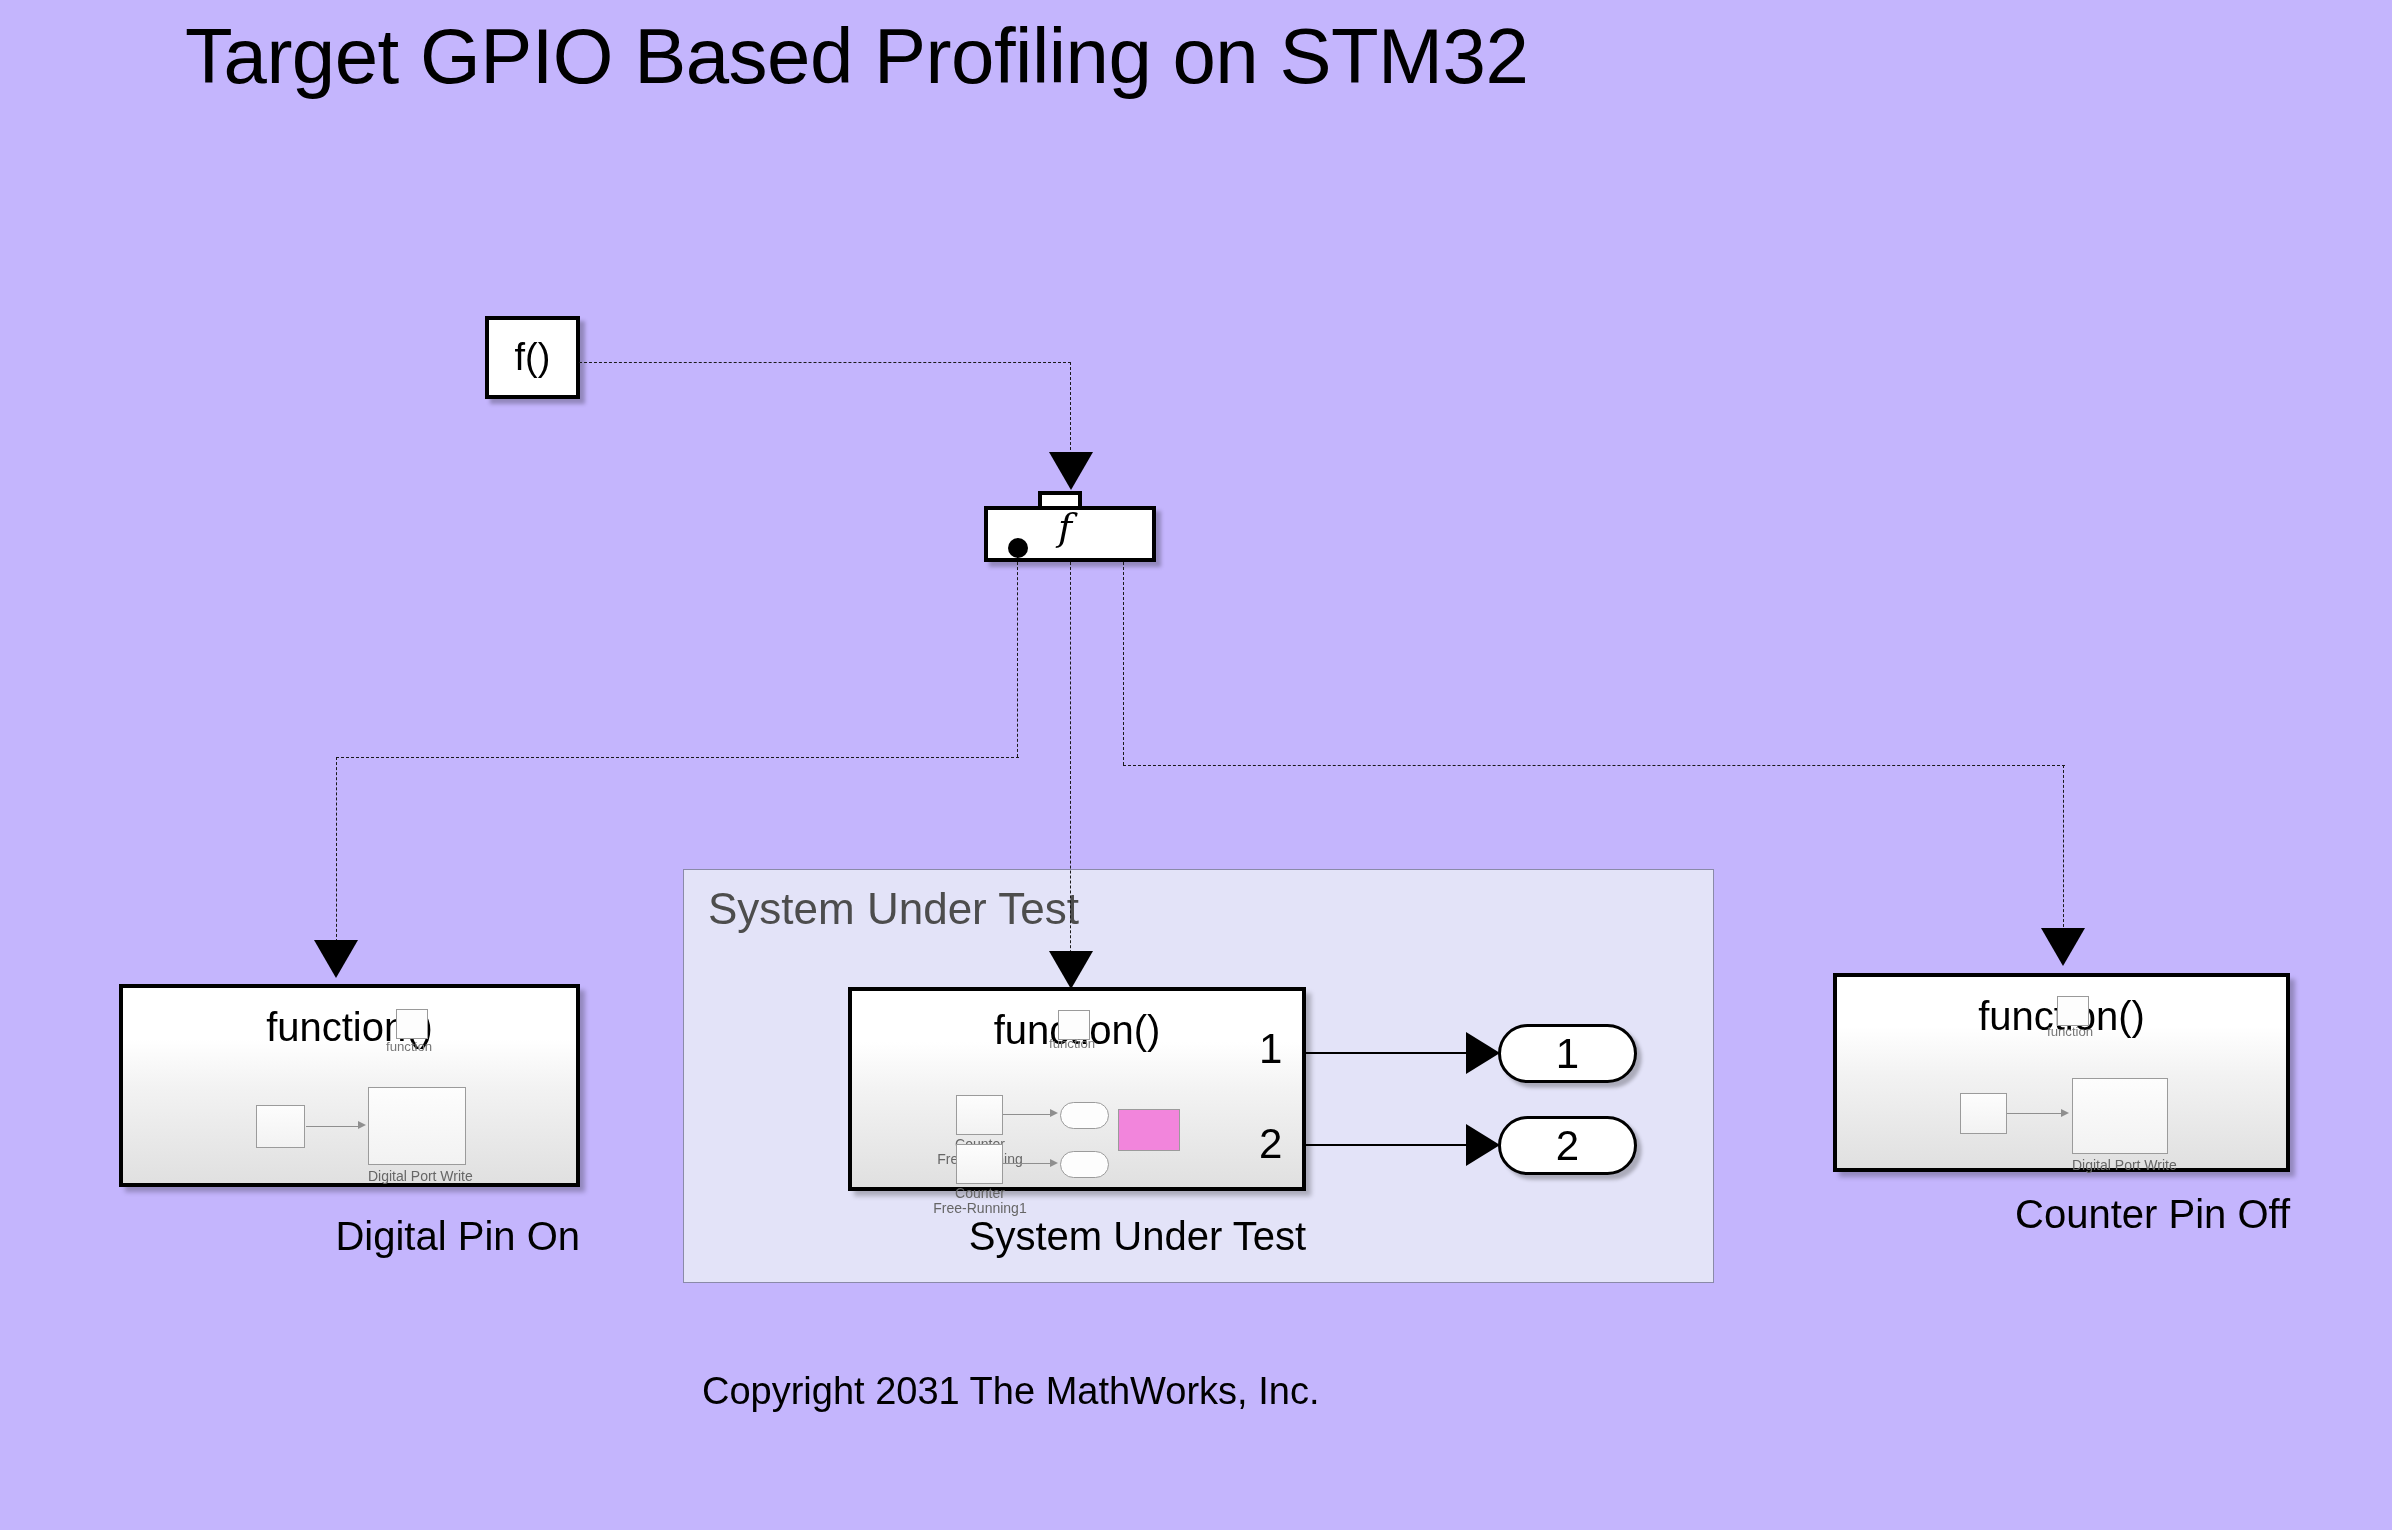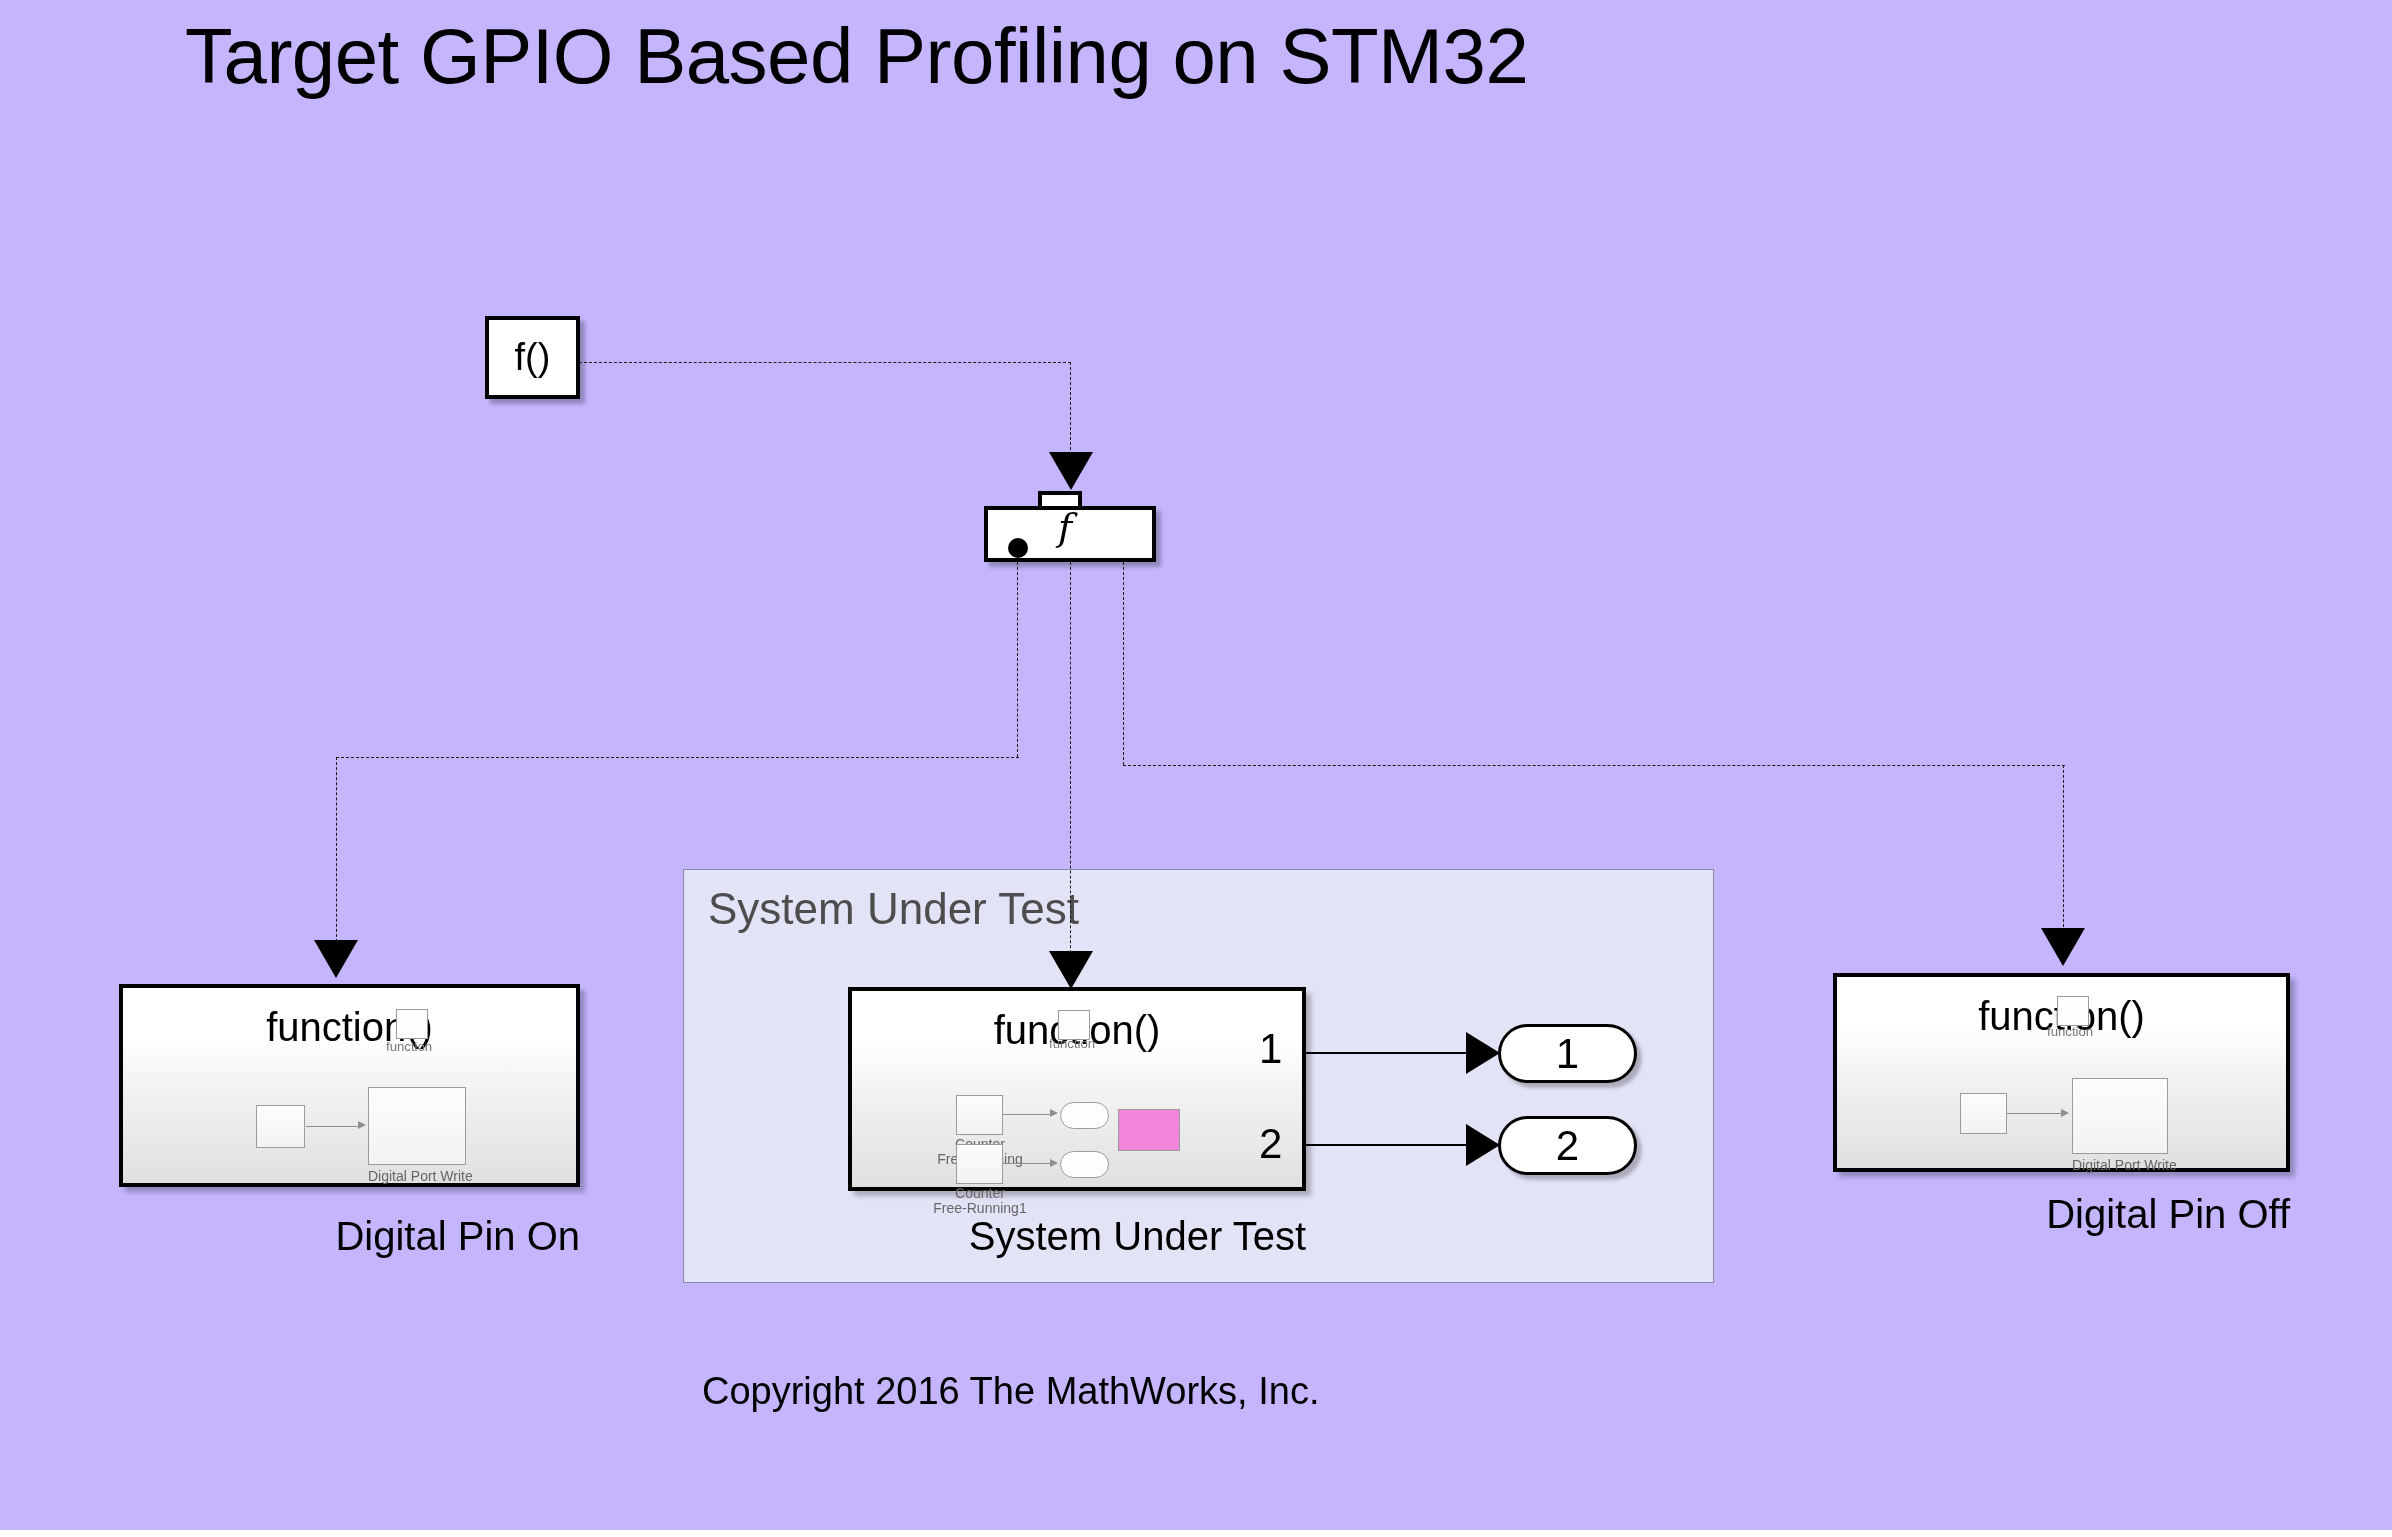--- a/index.html
+++ b/index.html
@@ -350,18 +350,18 @@
     <div class="subsys-title">function()</div>
     <div class="fn-port-icon" style="left:220px; top:19px;"></div>
     <div class="fn-port-icon-label" style="left:210px; top:47px;">function</div>
 
     <div class="mini-blk" style="left:123px; top:116px; width:47px; height:41px;"></div>
     <div class="mini-line" style="left:170px; top:136px; width:55px;"></div>
     <div class="mini-arrow" style="left:224px; top:132px;"></div>
     <div class="mini-blk" style="left:235px; top:101px; width:96px; height:76px;"></div>
     <div class="mini-label" style="left:235px; top:180px; width:96px;">Digital Port Write</div>
   </div>
-  <div class="caption" style="left:1833px; top:1192px; width:457px;">Digital Pin Off</div>
-
-  <div class="copyright">Copyright 2016 The MathWorks, Inc.</div>
+  <div class="caption" style="left:1833px; top:1192px; width:457px;">Counter Pin Off</div>
+
+  <div class="copyright">Copyright 2031 The MathWorks, Inc.</div>
 
 </div>
 
 
 </body></html>

